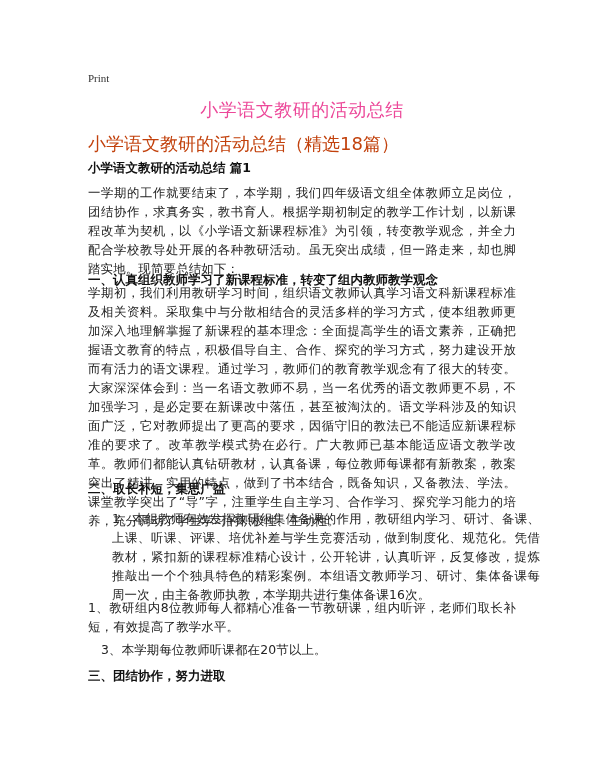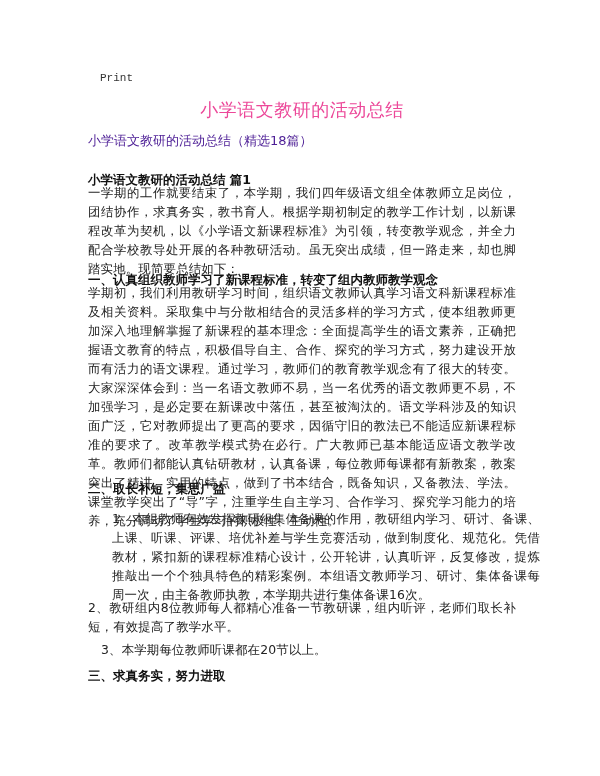--- a/index.html
+++ b/index.html
@@ -1,40 +1,40 @@
 <!DOCTYPE html>
 <html><head>
 <meta charset="utf-8">
 <style>
   html, body { margin: 0; padding: 0; background: #ffffff; }
   body { width: 600px; height: 776px; overflow: hidden; position: relative;
          font-family: "DejaVu Sans", "Liberation Sans", sans-serif; color: #222; }
   .page { position: absolute; left: 88px; top: 0; width: 428px; }
-  .print { position: absolute; top: 72px; left: 12px; font-family: Liberation Mono, monospace;
+  .print { position: absolute; top: 72px; left: 0; font-family: Liberation Serif, serif;
            font-size: 11px; color: #333; }
   .title { position: absolute; top: 98px; left: 0; width: 428px; text-align: center;
            font-size: 18px; color: #ec4899; letter-spacing: 0.5px; }
-  .subtitle { position: absolute; top: 132px; left: 0; font-size: 13px; color: #4c1d95; white-space: nowrap; }
+  .subtitle { position: absolute; top: 132px; left: 0; font-size: 18px; color: #c2410c; white-space: nowrap; }
   .h { position: absolute; left: 0; font-size: 12.5px; font-weight: bold; color: #111; white-space: nowrap; }
   .p { position: absolute; left: 0; width: 428px; font-size: 12.4px; line-height: 19px;
        color: #222; text-align: justify; word-break: break-all; letter-spacing: 0.2px; }
 </style>
 </head>
 <body>
 
 <div class="page">
   <div class="print">Print</div>
   <div class="title">小学语文教研的活动总结</div>
   <div class="subtitle">小学语文教研的活动总结（精选18篇）</div>
 
-  <div class="h" style="top:172px;text-align:center;">小学语文教研的活动总结 篇1</div>
+  <div class="h" style="top:160px;text-align:center;">小学语文教研的活动总结 篇1</div>
   <div class="p" style="top:183px;">一学期的工作就要结束了，本学期，我们四年级语文组全体教师立足岗位，团结协作，求真务实，教书育人。根据学期初制定的教学工作计划，以新课程改革为契机，以《小学语文新课程标准》为引领，转变教学观念，并全力配合学校教导处开展的各种教研活动。虽无突出成绩，但一路走来，却也脚踏实地。现简要总结如下：</div>
 
   <div class="h" style="top:272px;">一、认真组织教师学习了新课程标准，转变了组内教师教学观念</div>
   <div class="p" style="top:283px;">学期初，我们利用教研学习时间，组织语文教师认真学习语文科新课程标准及相关资料。采取集中与分散相结合的灵活多样的学习方式，使本组教师更加深入地理解掌握了新课程的基本理念：全面提高学生的语文素养，正确把握语文教育的特点，积极倡导自主、合作、探究的学习方式，努力建设开放而有活力的语文课程。通过学习，教师们的教育教学观念有了很大的转变。大家深深体会到：当一名语文教师不易，当一名优秀的语文教师更不易，不加强学习，是必定要在新课改中落伍，甚至被淘汰的。语文学科涉及的知识面广泛，它对教师提出了更高的要求，因循守旧的教法已不能适应新课程标准的要求了。改革教学模式势在必行。广大教师已基本能适应语文教学改革。教师们都能认真钻研教材，认真备课，每位教师每课都有新教案，教案突出了精讲、实用的特点，做到了书本结合，既备知识，又备教法、学法。课堂教学突出了“导”字，注重学生自主学习、合作学习、探究学习能力的培养，充分调动了学生学习的积极性、主动性。</div>
 
   <div class="h" style="top:481px;">二、取长补短，集思广益</div>
   <div class="p" style="top:509px;margin-left:24px;">1、本组教师有效发挥教研组集体备课的作用，教研组内学习、研讨、备课、上课、听课、评课、培优补差与学生竞赛活动，做到制度化、规范化。凭借教材，紧扣新的课程标准精心设计，公开轮讲，认真听评，反复修改，提炼推敲出一个个独具特色的精彩案例。本组语文教师学习、研讨、集体备课每周一次，由主备教师执教，本学期共进行集体备课16次。</div>
-  <div class="p" style="top:598px;">2、教研组内8位教师每人都精心准备一节教研课，组内听评，老师们取长补短，有效提高了教学水平。</div>
+  <div class="p" style="top:598px;">1、教研组内8位教师每人都精心准备一节教研课，组内听评，老师们取长补短，有效提高了教学水平。</div>
   <div class="p" style="top:640px;margin-left:13px;">3、本学期每位教师听课都在20节以上。</div>
 
-  <div class="h" style="top:668px;">三、求真务实，努力进取</div>
+  <div class="h" style="top:668px;">三、团结协作，努力进取</div>
 </div>
 
 </body></html>

